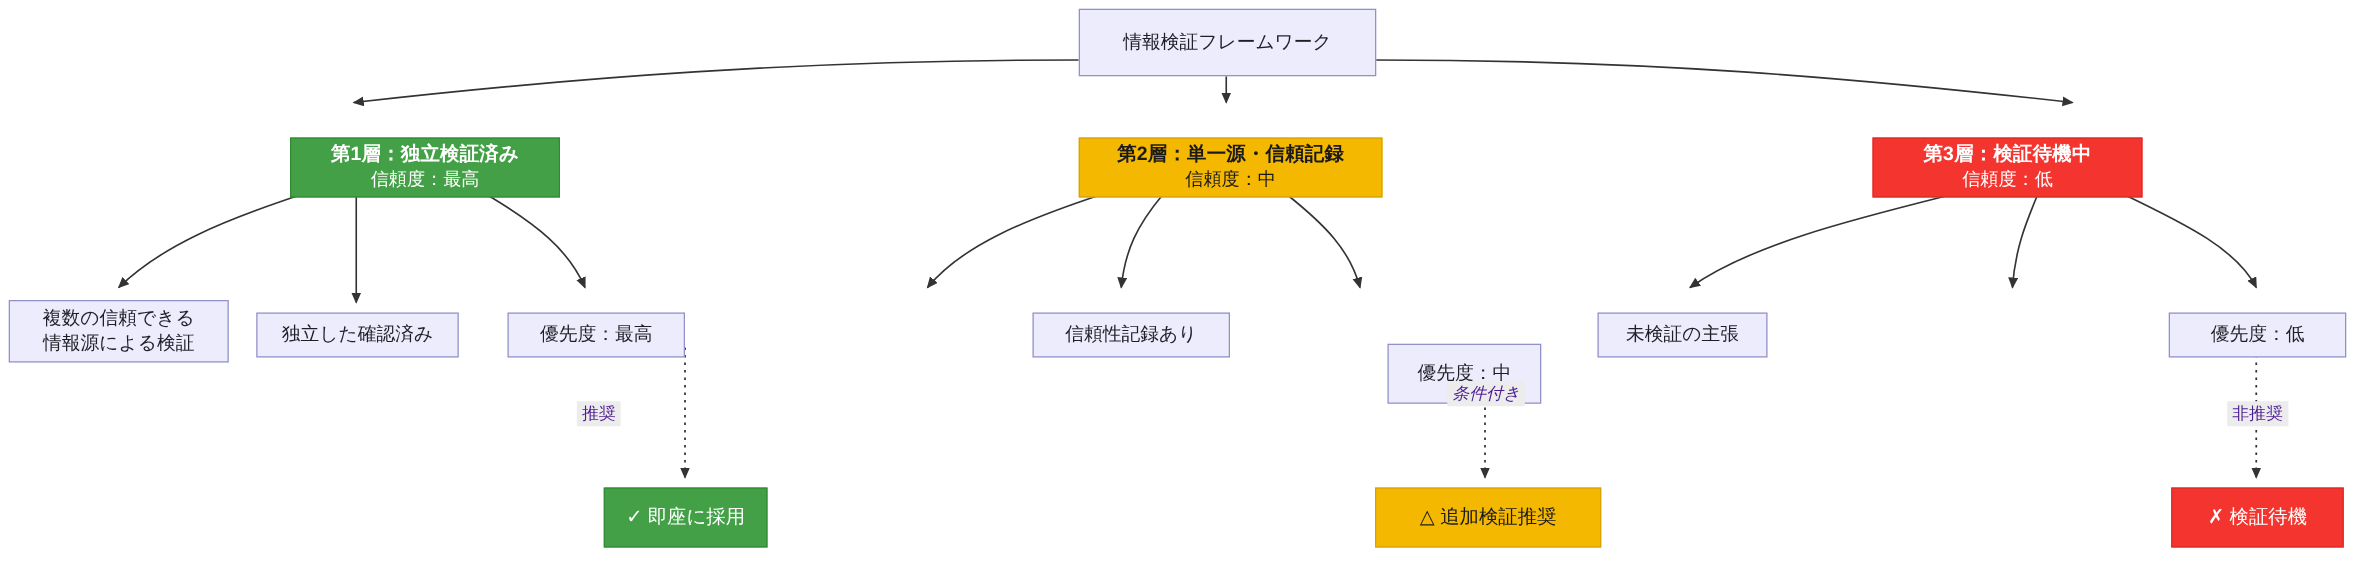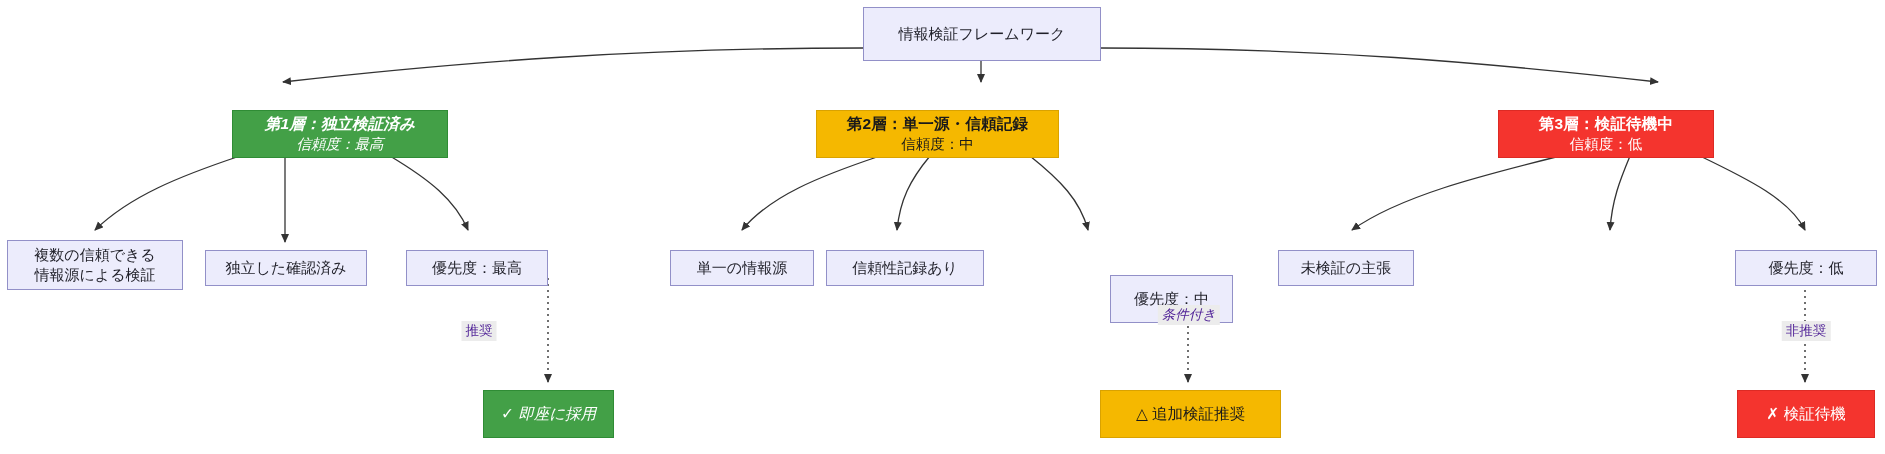--- a/index.html
+++ b/index.html
@@ -40,21 +40,20 @@
   .node-default {
     background: #ececfc;
     border: 1px solid #9290c8;
     color: #1f1f28;
     font-size: 15px;
   }
   .node-green {
     background: #43a047;
     border: 1px solid #2f8c35;
     color: #ffffff;
-    font-style: italic;
   }
   .node-orange {
     background: #f5b800;
     border: 1px solid #d9a200;
     color: #1a1a1a;
   }
   .node-red {
     background: #f4342e;
     border: 1px solid #dd2a24;
     color: #ffffff;
@@ -148,28 +147,25 @@
   <div class="node node-default" style="left:406px; top:250px; width:142px; height:36px;">
     <span class="leaf-line">優先度：最高</span>
   </div>
 
   <div class="edge-label" style="left:479px; top:331px;">推奨</div>
 
   <div class="node node-green" style="left:483px; top:390px; width:131px; height:48px;">
     <span class="action-label">✓ 即座に採用</span>
   </div>
 
-  <div class="node node-orange" style="left:816px; top:110px; width:243px; height:48px;">
+  <div class="node node-orange" style="left:863px; top:110px; width:243px; height:48px;">
     <span class="tier-title">第2層：単一源・信頼記録</span>
     <span class="tier-sub">信頼度：中</span>
   </div>
 
-  <div class="node node-default" style="left:670px; top:250px; width:144px; height:36px;">
-    <span class="leaf-line">単一の情報源</span>
-  </div>
 
   <div class="node node-default" style="left:826px; top:250px; width:158px; height:36px;">
     <span class="leaf-line">信頼性記録あり</span>
   </div>
 
   <div class="node node-default" style="left:1110px; top:250px; width:123px; height:48px;margin-top:25px;">
     <span class="leaf-line">優先度：中</span>
   </div>
 
   <div class="edge-label" style="left:1189px; top:315px;font-style:italic;">条件付き</div>

